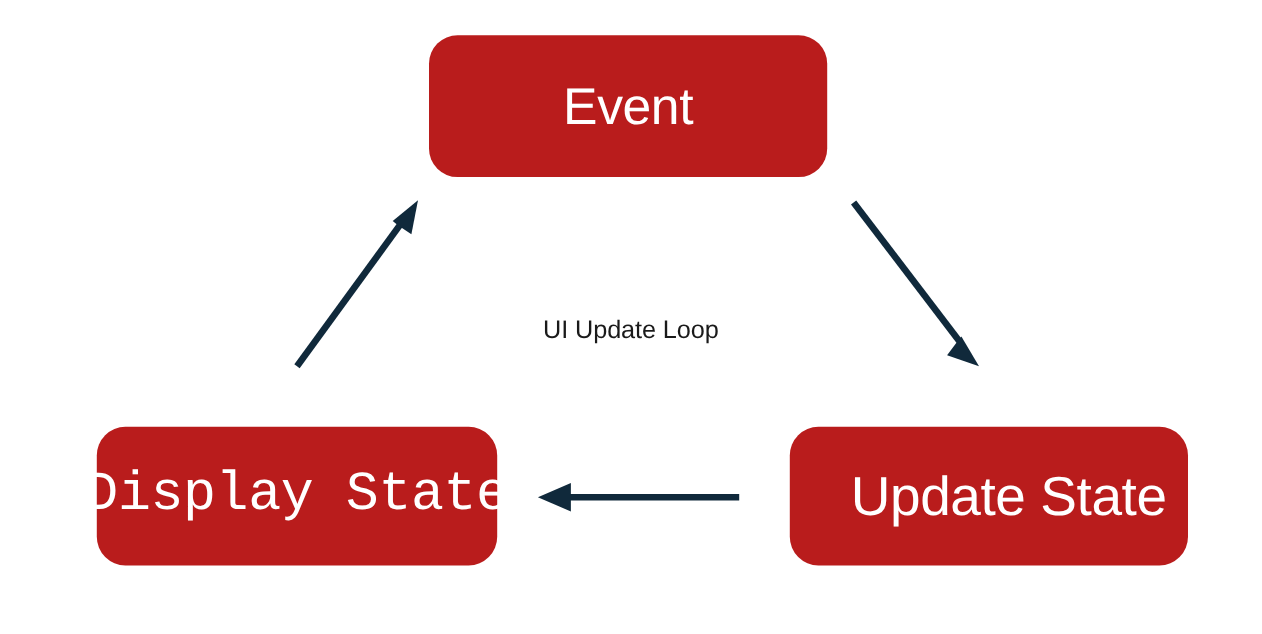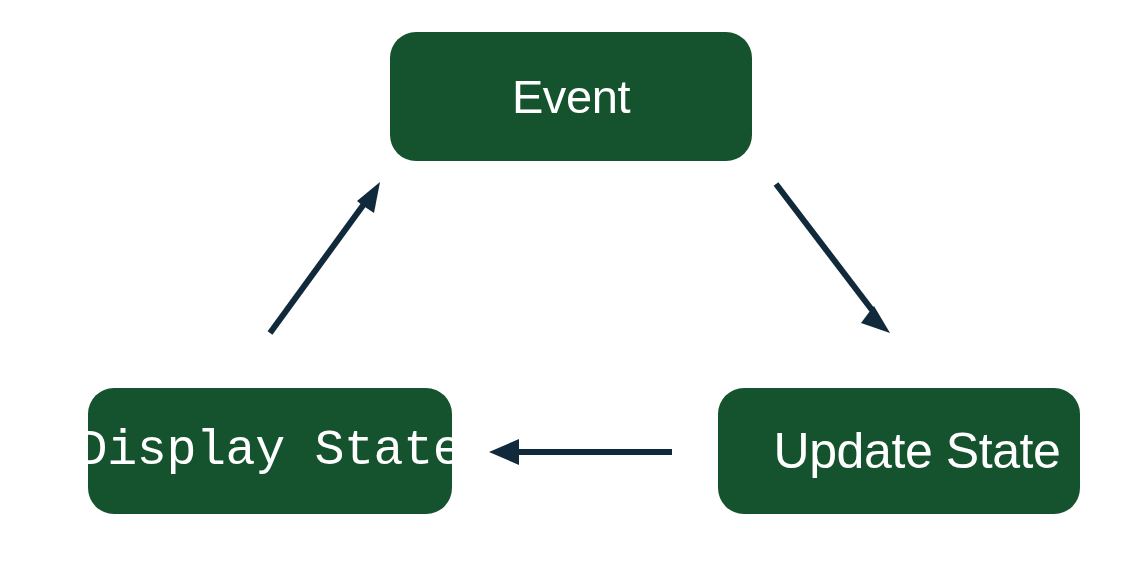--- a/index.html
+++ b/index.html
@@ -24,21 +24,21 @@
     top: 0;
     width: 1147px;
     height: 576px;
     pointer-events: none;
   }
   .node {
     position: absolute;
     display: flex;
     align-items: center;
     justify-content: center;
-    background: #14532d;
+    background: #b91c1c;
     border-radius: 26px;
     box-sizing: border-box;
   }
   .node-label {
     color: #ffffff;
     font-family: "Liberation Sans", sans-serif;
     font-weight: 400;
     letter-spacing: -0.4px;
     white-space: nowrap;
     line-height: 1;
@@ -109,14 +109,15 @@
   </div>
 
   <div class="node" id="node-display-state">
     <span class="node-label">Display State</span>
   </div>
 
   <div class="node" id="node-update-state">
     <span class="node-label">Update State</span>
   </div>
 
+  <div id="center-label">UI Update Loop</div>
 
 </div>
 
 </body></html>

